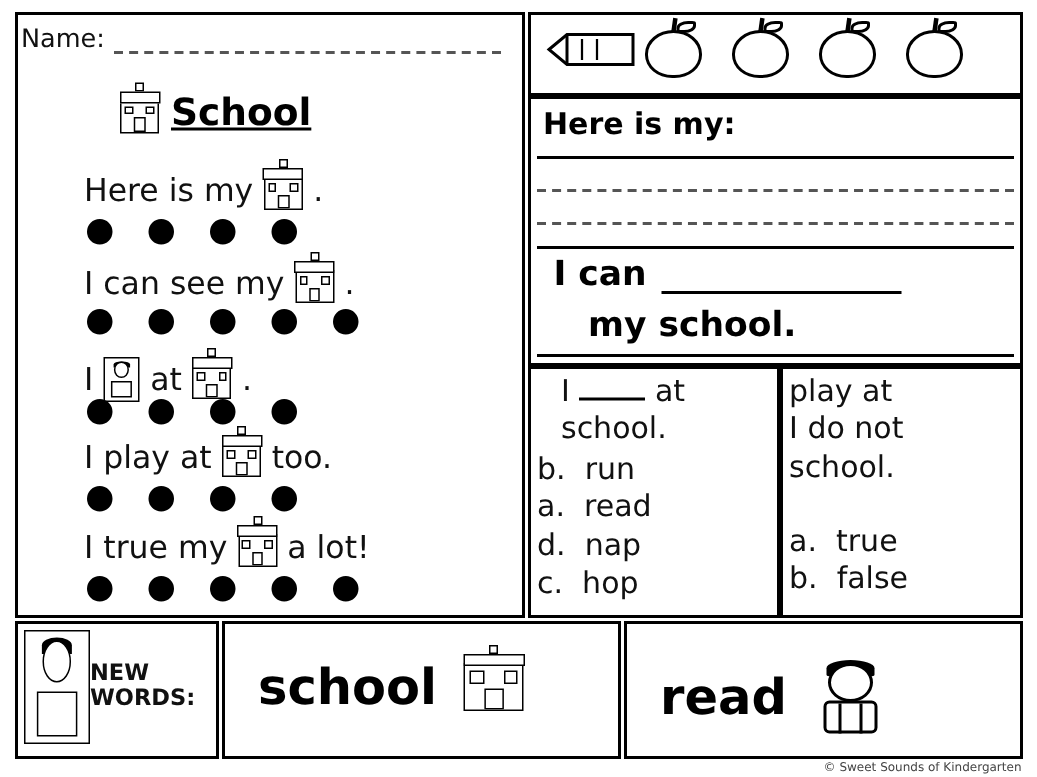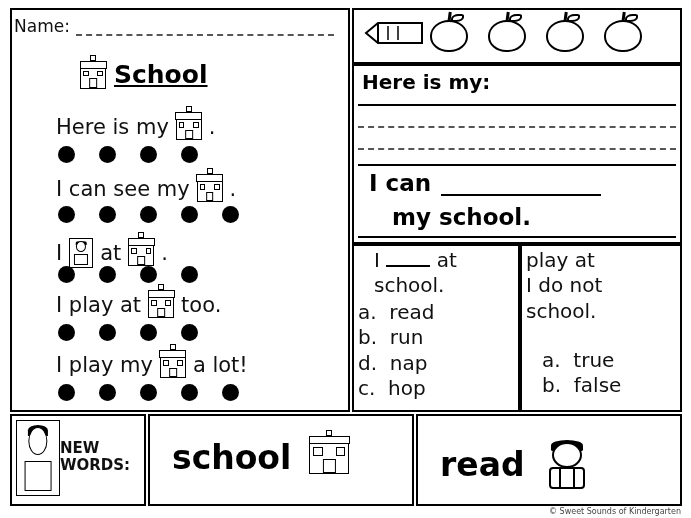--- a/index.html
+++ b/index.html
@@ -333,21 +333,21 @@
   .q-text {
     position: absolute;
     font-size: 20px;
     color: #111;
     line-height: 1.27;
     font-family: "DejaVu Sans", sans-serif;
   }
   .ql-stem { left: 358px; top: 248px; margin-left: 16px; }
   .ql-opts { left: 358px; top: 300px; }
   .qr-stem { left: 526px; top: 248px; }
-  .qr-opts { left: 542px; top: 348px; }
+  .qr-opts { left: 526px; top: 348px; }
   .ul-blank {
     display: inline-block;
     width: 44px;
     border-bottom: 2px solid #000;
     height: 14px;
   }
   .opt { white-space: nowrap; }
 
   
   .nw-kid {
@@ -533,21 +533,21 @@
     <span>too.</span>
   </div>
   <div class="dots d4">
     <span class="dot"></span>
     <span class="dot"></span>
     <span class="dot"></span>
     <span class="dot"></span>
   </div>
 
   <div class="sentence s5">
-    <span>I play my</span>
+    <span>I true my</span>
     <span class="house" style="width:26px;height:22px;margin-top:4px;">
       <span class="roof"></span>
         <span class="bell"></span>
       <span class="win l"></span>
         <span class="win r"></span>
         <span class="door"></span>
     </span>
     <span>a lot!</span>
   </div>
   <div class="dots d5">
@@ -601,26 +601,26 @@
   <div class="myschool-underline"></div>
 
   <div class="q-text ql-stem">
     <span>I</span>
     <span class="ul-blank"></span>
     <span>at</span><br>
     <span>school.</span>
   </div>
   <div class="q-text ql-opts">
     <div class="opt">
+      <span>b.</span>
+      &nbsp;<span>run</span>
+    </div>
+    <div class="opt">
       <span>a.</span>
       &nbsp;<span>read</span>
-    </div>
-    <div class="opt">
-      <span>b.</span>
-      &nbsp;<span>run</span>
     </div>
     <div class="opt">
       <span>d.</span>
       &nbsp;<span>nap</span>
     </div>
     <div class="opt">
       <span>c.</span>
       &nbsp;<span>hop</span>
     </div>
   </div>

